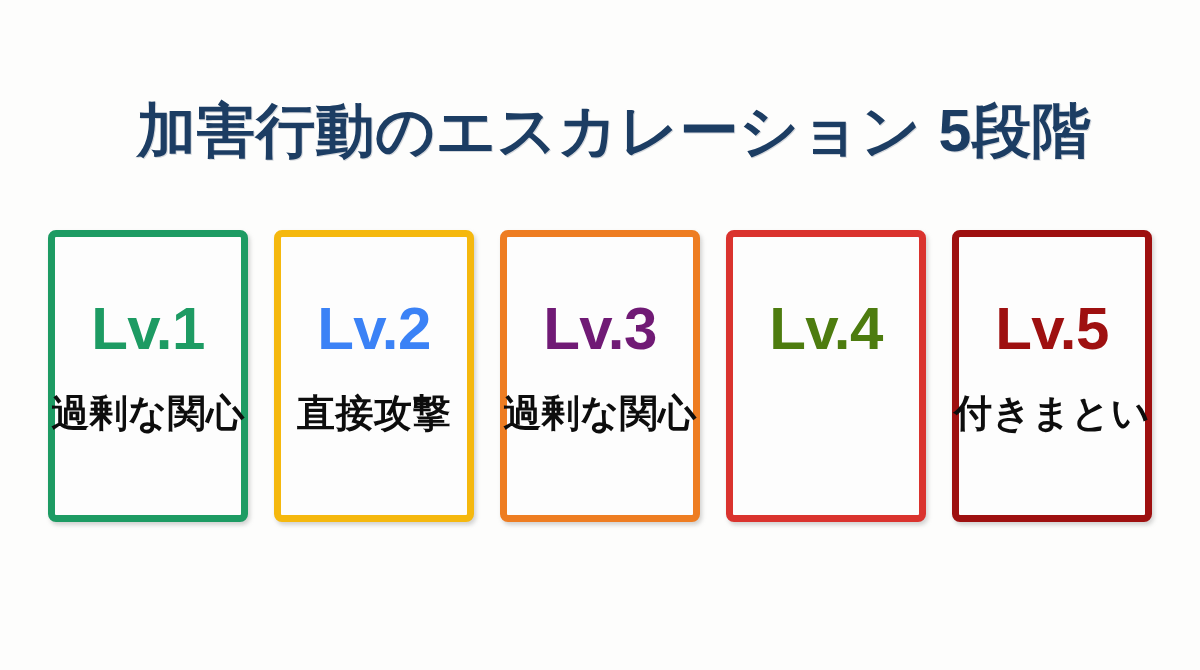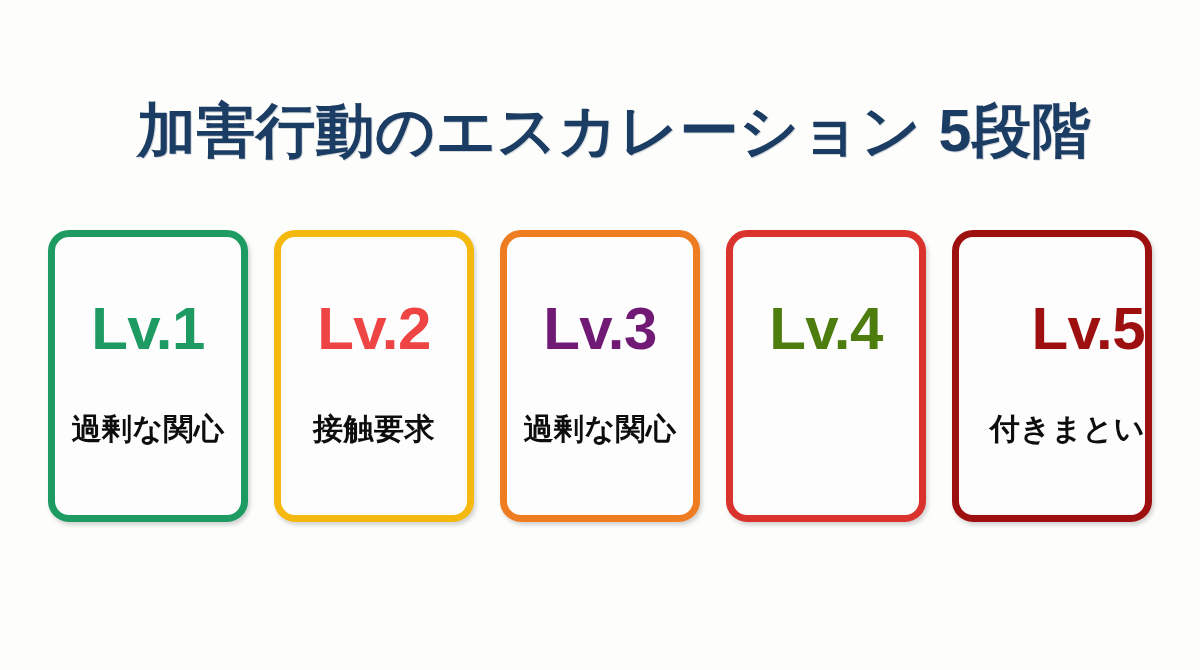--- a/index.html
+++ b/index.html
@@ -53,40 +53,39 @@
     align-items: stretch;
   }
 
   .card {
     position: relative;
     width: 200px;
     height: 292px;
     box-sizing: border-box;
     border-style: solid;
     border-width: 7px;
-    border-radius: 21px;
+    border-radius: 8px;
     background: #fdfdfd;
     display: flex;
     flex-direction: column;
     align-items: center;
     filter: drop-shadow(2px 3px 2px rgba(110,110,110,0.30));
-    gap: 20px;
   }
 
   .card-level {
     margin-top: 62px;
     font-size: 60px;
     font-weight: 700;
     line-height: 1;
     letter-spacing: -0.5px;
   }
 
   .card-label {
     margin-top: 33px;
-    font-size: 30px;
+    font-size: 38px;
     font-weight: 700;
     line-height: 1.15;
     color: #0d0d0d;
     white-space: nowrap;
     letter-spacing: 0.5px;
   }
 </style>
 </head>
 <body style="background: rgb(253, 253, 252);">
 
@@ -97,32 +96,32 @@
   </div>
 
   <div class="card-row">
 
     <div class="card" style="border-color: rgb(29, 155, 99);">
       <div class="card-level" style="color: rgb(29, 155, 99);">Lv.1</div>
       <div class="card-label">過剰な関心</div>
     </div>
 
     <div class="card" style="border-color: rgb(245, 184, 14);">
-      <div class="card-level" style="color: #ef4444;">Lv.2</div>
-      <div class="card-label">接触要求</div>
+      <div class="card-level" style="color: #3b82f6;">Lv.2</div>
+      <div class="card-label">直接攻撃</div>
     </div>
 
     <div class="card" style="border-color: rgb(238, 125, 34);">
       <div class="card-level" style="color: #701a75;">Lv.3</div>
       <div class="card-label">過剰な関心</div>
     </div>
 
     <div class="card" style="border-color: rgb(218, 51, 46);">
       <div class="card-level" style="color: #4d7c0f;">Lv.4</div>
     </div>
 
-    <div class="card" style="border-color: rgb(158, 16, 16); align-items: flex-end;">
+    <div class="card" style="border-color: rgb(158, 16, 16);">
       <div class="card-level" style="color: rgb(158, 16, 16);">Lv.5</div>
       <div class="card-label">付きまとい</div>
     </div>
 
   </div>
 </div>
 
 </body></html>

